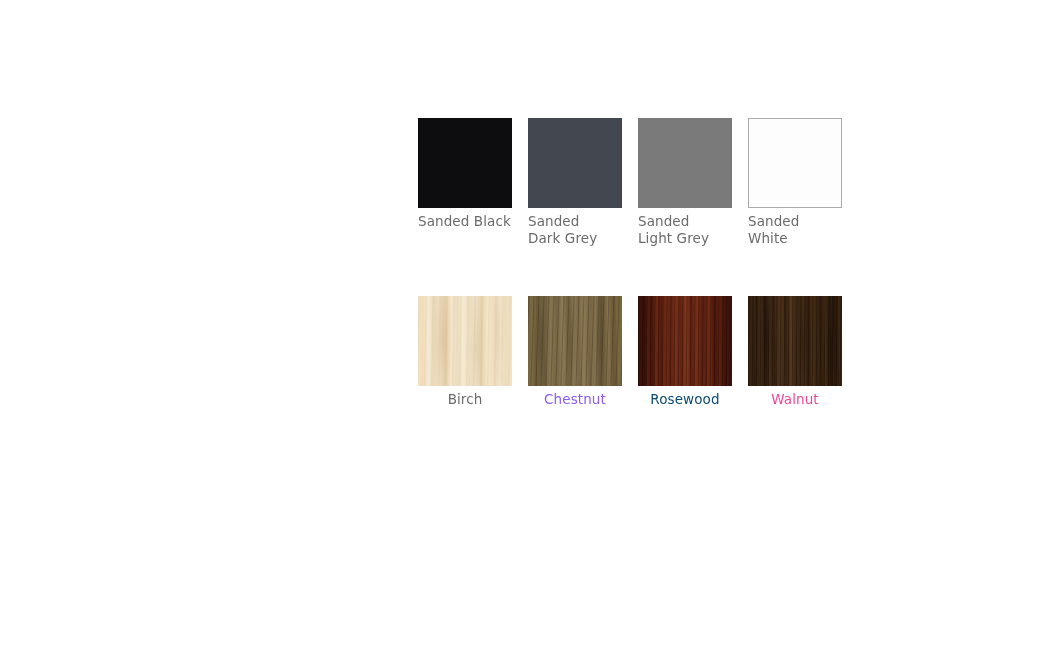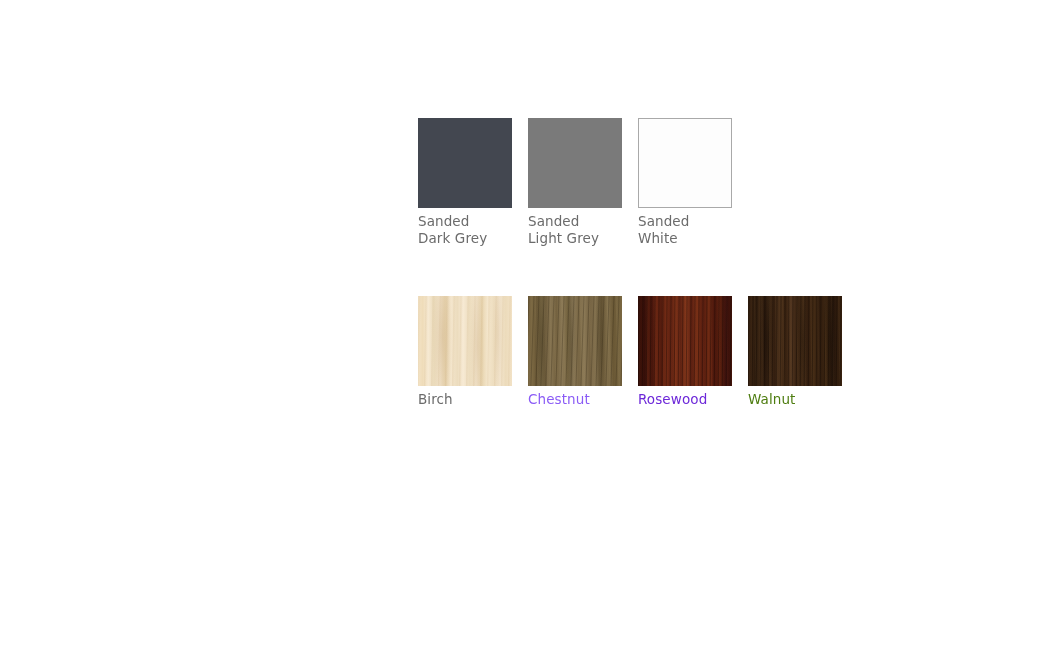--- a/index.html
+++ b/index.html
@@ -56,21 +56,21 @@
   .swatch-label {
     margin-top: 5px;
     font-size: 13.5px;
     line-height: 17px;
     color: #6b6b6b;
     letter-spacing: 0.1px;
     white-space: pre-line;
   }
 
   .align-left   { text-align: left; }
-  .align-center { }
+  .align-center { text-align: center; }
 
   
   .grain {
     position: relative;
     overflow: hidden;
   }
   .grain::before,
   .grain::after {
     content: "";
     position: absolute;
@@ -196,20 +196,24 @@
       radial-gradient(ellipse 9px 130px at 88% 50%,  rgba(10,5,2,0.34), rgba(10,5,2,0) 70%);
   }
 </style>
 </head>
 <body style="background: rgb(255, 255, 255);">
 
 <div id="swatch-board">
 
   <div class="swatch-row" id="row-finishes">
 
+    <div class="swatch-cell">
+      <div class="swatch-chip" id="chip-sanded-black" style="background-color: rgb(13, 13, 16);"></div>
+      <div class="swatch-label align-left" style="color: rgb(107, 107, 107);">Sanded Black</div>
+    </div>
 
     <div class="swatch-cell">
       <div class="swatch-chip" id="chip-sanded-dark-grey" style="background-color: rgb(67, 71, 80);"></div>
       <div class="swatch-label align-left" style="color: rgb(107, 107, 107);">Sanded
 Dark Grey</div>
     </div>
 
     <div class="swatch-cell">
       <div class="swatch-chip" id="chip-sanded-light-grey" style="background-color: rgb(122, 122, 122);"></div>
       <div class="swatch-label align-left" style="color: rgb(107, 107, 107);">Sanded
@@ -231,23 +235,23 @@
       <div class="swatch-label align-center" style="color: rgb(107, 107, 107);">Birch</div>
     </div>
 
     <div class="swatch-cell">
       <div class="swatch-chip grain grain-chestnut"></div>
       <div class="swatch-label align-center" style="color: #8b5cf6;">Chestnut</div>
     </div>
 
     <div class="swatch-cell">
       <div class="swatch-chip grain grain-rosewood"></div>
-      <div class="swatch-label align-center" style="color: #6d28d9;">Rosewood</div>
+      <div class="swatch-label align-center" style="color: #0c4a6e;">Rosewood</div>
     </div>
 
     <div class="swatch-cell">
       <div class="swatch-chip grain grain-walnut"></div>
-      <div class="swatch-label align-center" style="color: #4d7c0f;">Walnut</div>
+      <div class="swatch-label align-center" style="color: #ec4899;">Walnut</div>
     </div>
 
   </div>
 
 </div>
 
 </body></html>

